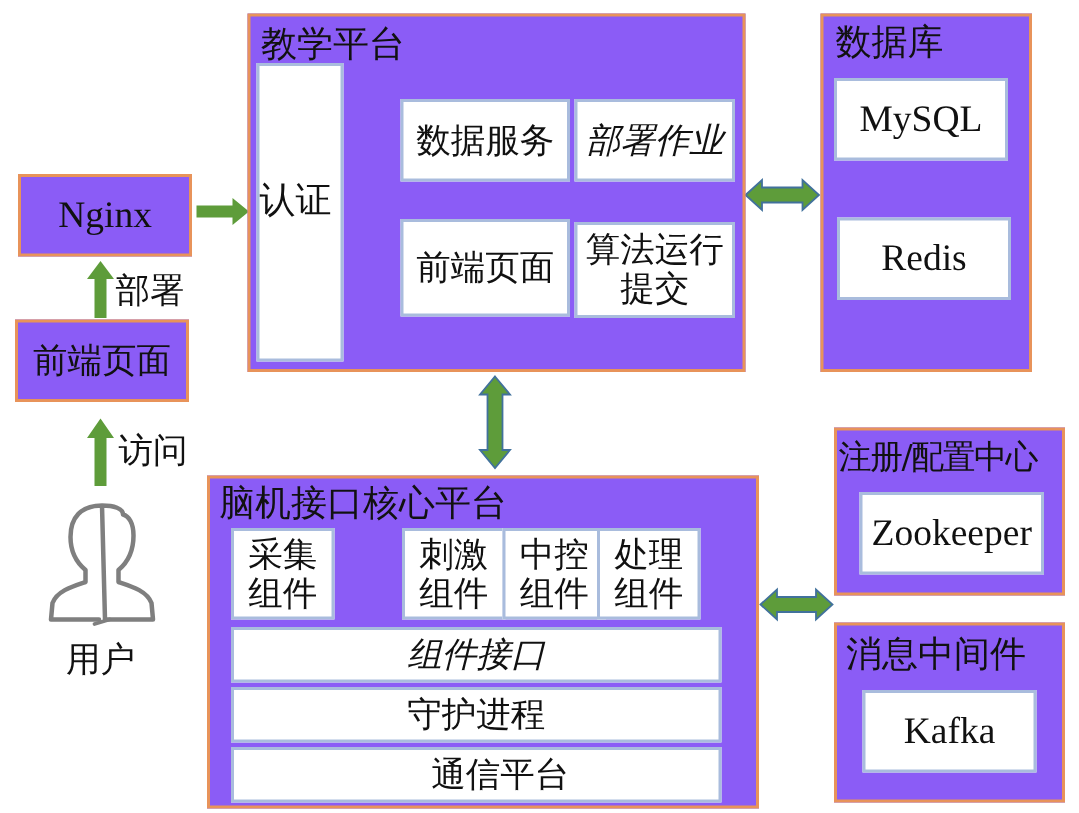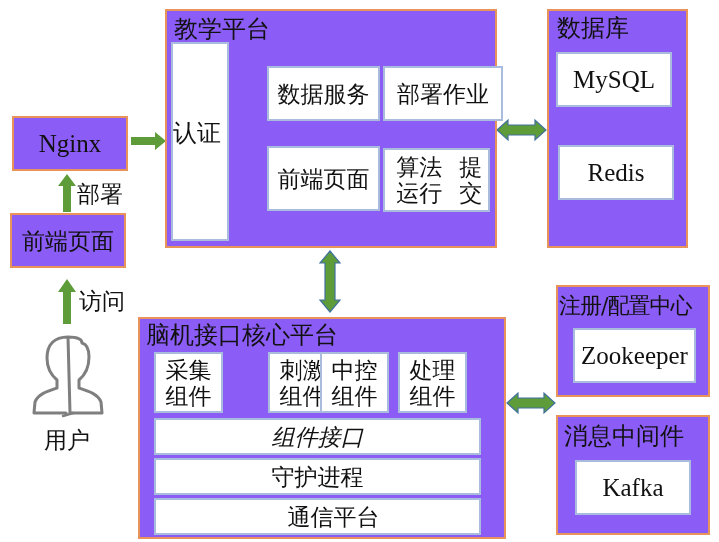--- a/index.html
+++ b/index.html
@@ -55,27 +55,27 @@
 
 <div class="box orange" style="left:165px;top:9px;width:332px;height:239px;">
   <span class="title" style="left:7px;top:5px;">教学平台</span>
 </div>
 <div class="box blue" style="left:171px;top:42px;width:58px;height:199px;">
   <span class="title" style="left:0px;top:76px;">认证</span>
 </div>
 <div class="box blue center t24" style="left:267px;top:66px;width:113px;height:55px;">
   <span>数据服务</span>
 </div>
-<div class="box blue center t24" style="left:383px;top:66px;width:120px;height:55px;">
+<div class="box blue center t24" style="left:383px;top:66px;width:107px;height:55px;font-style:italic;">
   <span>部署作业</span>
 </div>
 <div class="box blue center t24" style="left:267px;top:146px;width:113px;height:65px;">
   <span>前端页面</span>
 </div>
-<div class="box blue center t24" style="left:383px;top:148px;width:107px;height:64px;flex-direction:row;">
+<div class="box blue center t24" style="left:383px;top:148px;width:107px;height:64px;flex-direction:column;">
   <span>算法运行</span>
   <span>提交</span>
 </div>
 
 <div class="box orange" style="left:547px;top:9px;width:141px;height:239px;">
   <span class="title" style="left:8px;top:4px;">数据库</span>
 </div>
 <div class="box blue center latin" style="left:556px;top:52px;width:116px;height:55px;">
   <span>MySQL</span>
 </div>
@@ -87,21 +87,21 @@
   <span class="title" style="left:6px;top:3px;">脑机接口核心平台</span>
 </div>
 <div class="box blue center t24" style="left:154px;top:352px;width:69px;height:61px;flex-direction:column;">
   <span>采集</span>
   <span>组件</span>
 </div>
 <div class="box blue center t24" style="left:240px;top:352px;width:69px;height:61px;flex-direction:column;margin-left:28px;">
   <span>刺激</span>
   <span>组件</span>
 </div>
-<div class="box blue center t24" style="left:320px;top:352px;width:69px;height:61px;flex-direction:column;">
+<div class="box blue center t24" style="left:335px;top:352px;width:69px;height:61px;flex-direction:column;">
   <span>中控</span>
   <span>组件</span>
 </div>
 <div class="box blue center t24" style="left:398px;top:352px;width:69px;height:61px;flex-direction:column;">
   <span>处理</span>
   <span>组件</span>
 </div>
 <div class="box blue center t24" style="left:154px;top:418px;width:327px;height:37px;font-style:italic;">
   <span>组件接口</span>
 </div>

